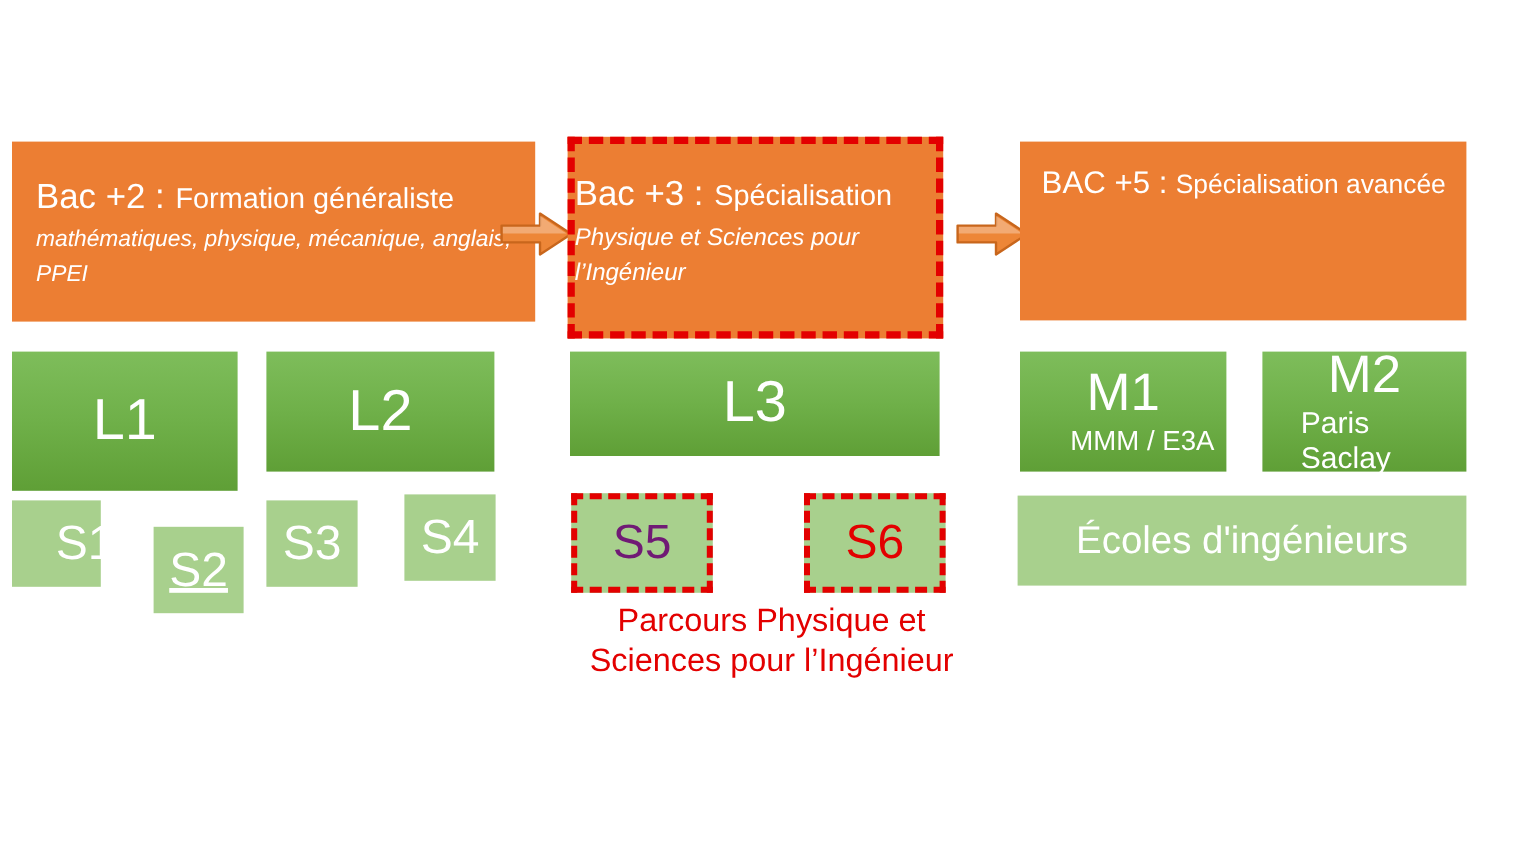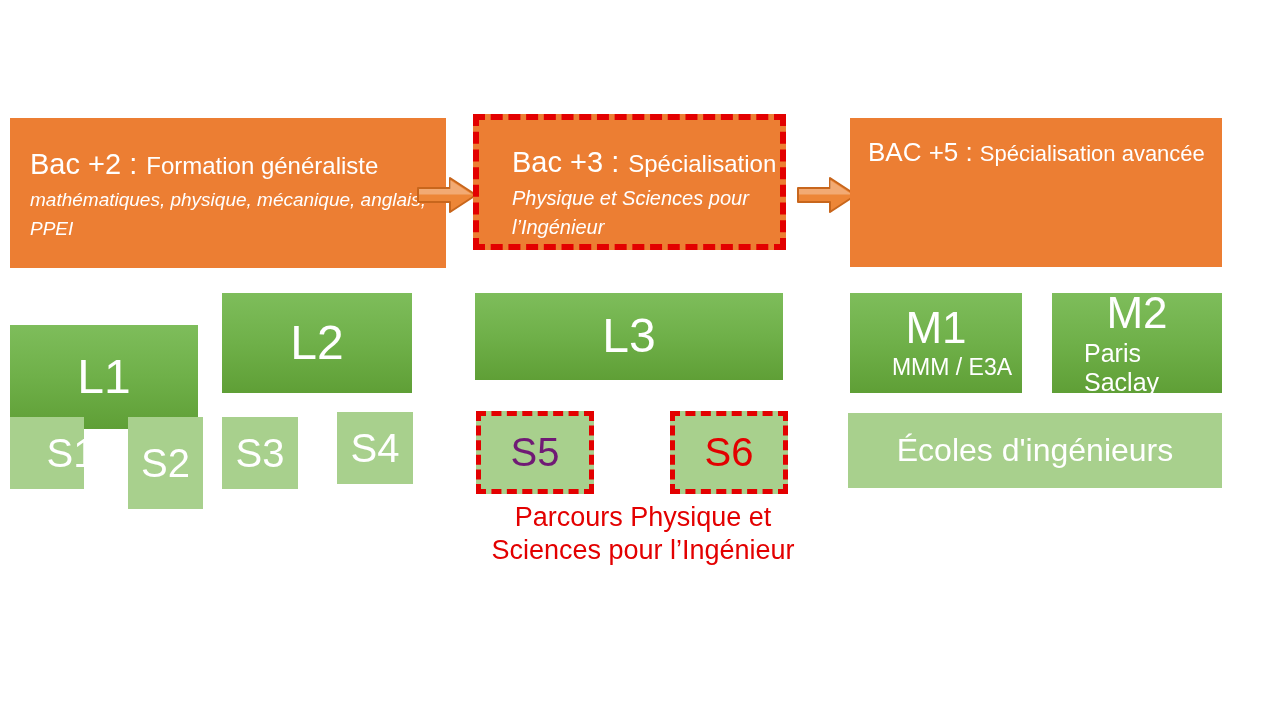--- a/index.html
+++ b/index.html
@@ -12,49 +12,49 @@
   .shadow::after{
     content:"";position:absolute;z-index:-1;
     left:35%;right:-16%;top:62%;bottom:-12px;
     background:linear-gradient(to right, rgba(110,110,110,.50), rgba(175,175,175,.10));
     transform:skewX(-35deg);transform-origin:bottom left;
     filter:blur(5px);
   }
   
   .orange{background:#EC7E33;color:#ffffff;}
   .stage1{left:10px;top:118px;width:436px;height:150px;padding:30px 18px 0 20px;}
-  .stage2{left:473px;top:114px;width:313px;height:136px;border:6px dashed #E30000;padding:26px 12px 0 33px;}
+  .stage2{left:473px;top:114px;width:313px;height:168px;border:6px dashed #E30000;padding:26px 12px 0 0;}
   .stage3{left:850px;top:118px;width:372px;height:149px;padding:20px 12px 0 18px;}
   .stage-head{line-height:1.15;margin-bottom:5px;white-space:nowrap;}
   .lbl{font-size:29px;margin-right:9px;}
   .ttl{font-size:24px;}
   .stage3 .lbl{font-size:26px;margin-right:7px;}
   .stage3 .ttl{font-size:22px;}
   .stage-sub{font-style:italic;font-size:19px;line-height:1.5;}
   .stage2 .stage-sub{font-size:20px;line-height:1.45;}
   .stage3 .stage-sub{font-size:18px;line-height:1.45;margin-top:1px;}
   
   .gbox{
     background:linear-gradient(180deg,#7EBD5B 0%,#6FB049 50%,#5F9F36 100%);
     color:#ffffff;display:flex;flex-direction:column;align-items:center;justify-content:center;
   }
   .lvl-code{font-size:48px;line-height:1.05;}
   .lvl-detail{font-size:23px;line-height:1.15;margin-top:3px;margin-left:32px;}
-  .l1{left:10px;top:293px;width:188px;height:104px;margin-top:32px;}
+  .l1{left:10px;top:293px;width:188px;height:116px;}
   .l2{left:222px;top:293px;width:190px;height:100px;}
   .l3{left:475px;top:293px;width:308px;height:87px;}
   .m1{left:850px;top:293px;width:172px;height:100px;}
   .m2{left:1052px;top:293px;width:170px;height:100px;}
   .m1 .lvl-code,.m2 .lvl-code{font-size:44px;}
   .m2 .lvl-detail{font-size:25px;}
   
   .lgbox{background:#A8D08D;color:#ffffff;display:flex;align-items:center;justify-content:center;}
   .sem{font-size:40px;}
   .s1{left:10px;top:417px;width:74px;height:72px;padding-left:48px;}
-  .s2{left:128px;top:417px;width:75px;height:92px;}
+  .s2{left:128px;top:439px;width:75px;height:72px;text-decoration:underline;}
   .s3{left:222px;top:417px;width:76px;height:72px;}
   .s4{left:337px;top:412px;width:76px;height:72px;}
   .s5{left:476px;top:411px;width:118px;height:83px;border:5px dashed #E30000;color:#701a75;}
   .s6{left:670px;top:411px;width:118px;height:83px;border:5px dashed #E30000;color:#E30000;}
   .ecoles{left:848px;top:413px;width:374px;height:75px;}
   .ecoles-label{font-size:32px;}
   
   .arrow{position:absolute;width:64px;height:42px;}
   .arrow1{left:416px;top:174px;}
   .arrow2{left:796px;top:174px;}

